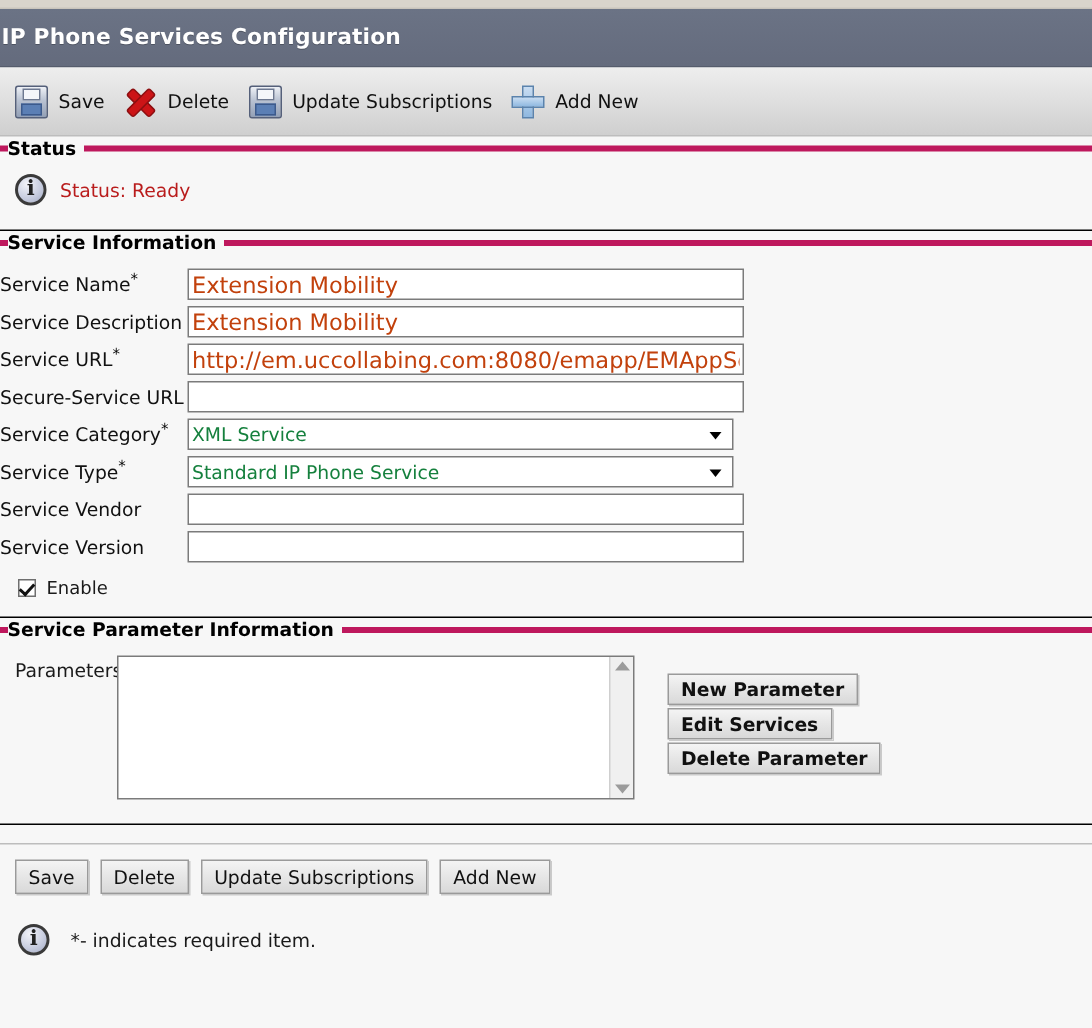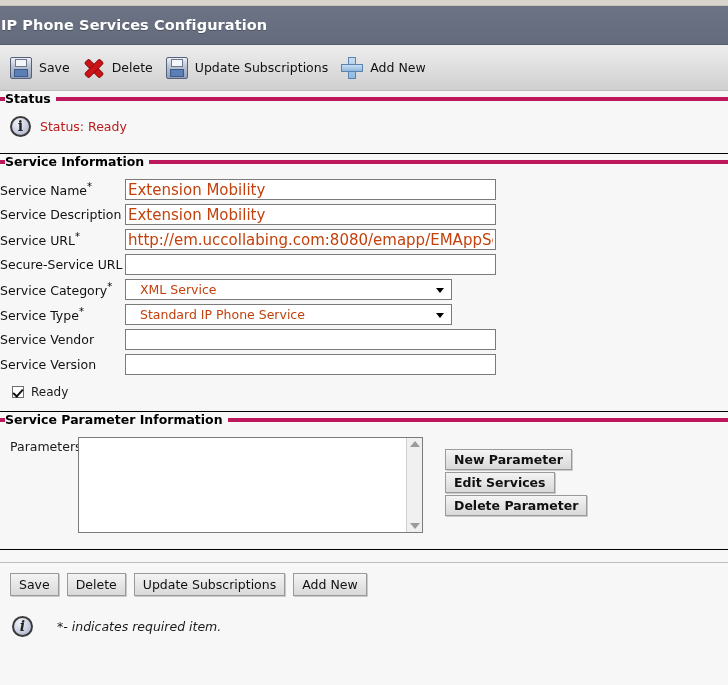--- a/index.html
+++ b/index.html
@@ -173,29 +173,29 @@
     height: 17px;
     box-sizing: content-box;
     padding: 1px 2px;
     border: 1px solid #7b7b7b;
     background: #ffffff;
     font-family: "DejaVu Sans", "Liberation Sans", sans-serif;
     font-size: 15px;
     color: #c2410c;
   }
   select.sel {
-    width: 327px;
+    width: 364px;
     height: 21px;
     box-sizing: border-box;
     border: 1px solid #7b7b7b;
     background: #ffffff;
     font-family: "DejaVu Sans", "Liberation Sans", sans-serif;
     font-size: 12.5px;
-    color: #c2410c;
-    padding-left: 14px;
+    color: #15803d;
+    padding-left: 2px;
     -webkit-appearance: none;
     appearance: none;
   }
   .sel-wrap { position: relative; display: inline-block; }
   .sel-wrap .arrow {
     position: absolute;
     right: 8px; top: 50%;
     margin-top: -2px;
     width: 0; height: 0;
     border-left: 4px solid transparent;
@@ -287,23 +287,22 @@
     padding: 10px 0 8px 10px;
     display: flex;
     gap: 8px;
     align-items: center;
     border-top: 1px solid #bdbdbd;
     margin-top: 12px;
   }
   .footer-note {
     display: flex;
     align-items: center;
-    gap: 24px;
+    gap: 14px;
     padding: 12px 0 0 12px;
-    font-style: italic;
   }
   .footer-note .note-text { font-size: 12.5px; }
 </style>
 </head>
 <body>
 
 <div class="top-strip"></div>
 
 <div class="title-bar">
   <span class="title-text">IP Phone Services Configuration</span>
@@ -400,21 +399,21 @@
         <tr>
           <td class="lbl">Service Version</td>
           <td>
             <input class="txt" type="text" value="" style="">
           </td>
         </tr>
       </tbody>
         </table>
       <div class="chk-row">
         <span class="chkbox checked"></span>
-        <span>Ready</span>
+        <span>Enable</span>
       </div>
     </div>
   </fieldset>
 
   <fieldset class="sect">
     <legend>Service Parameter Information</legend>
     <div class="sect-body">
       <div class="param-area">
         <div class="param-label">Parameters</div>
         <div class="listbox">

